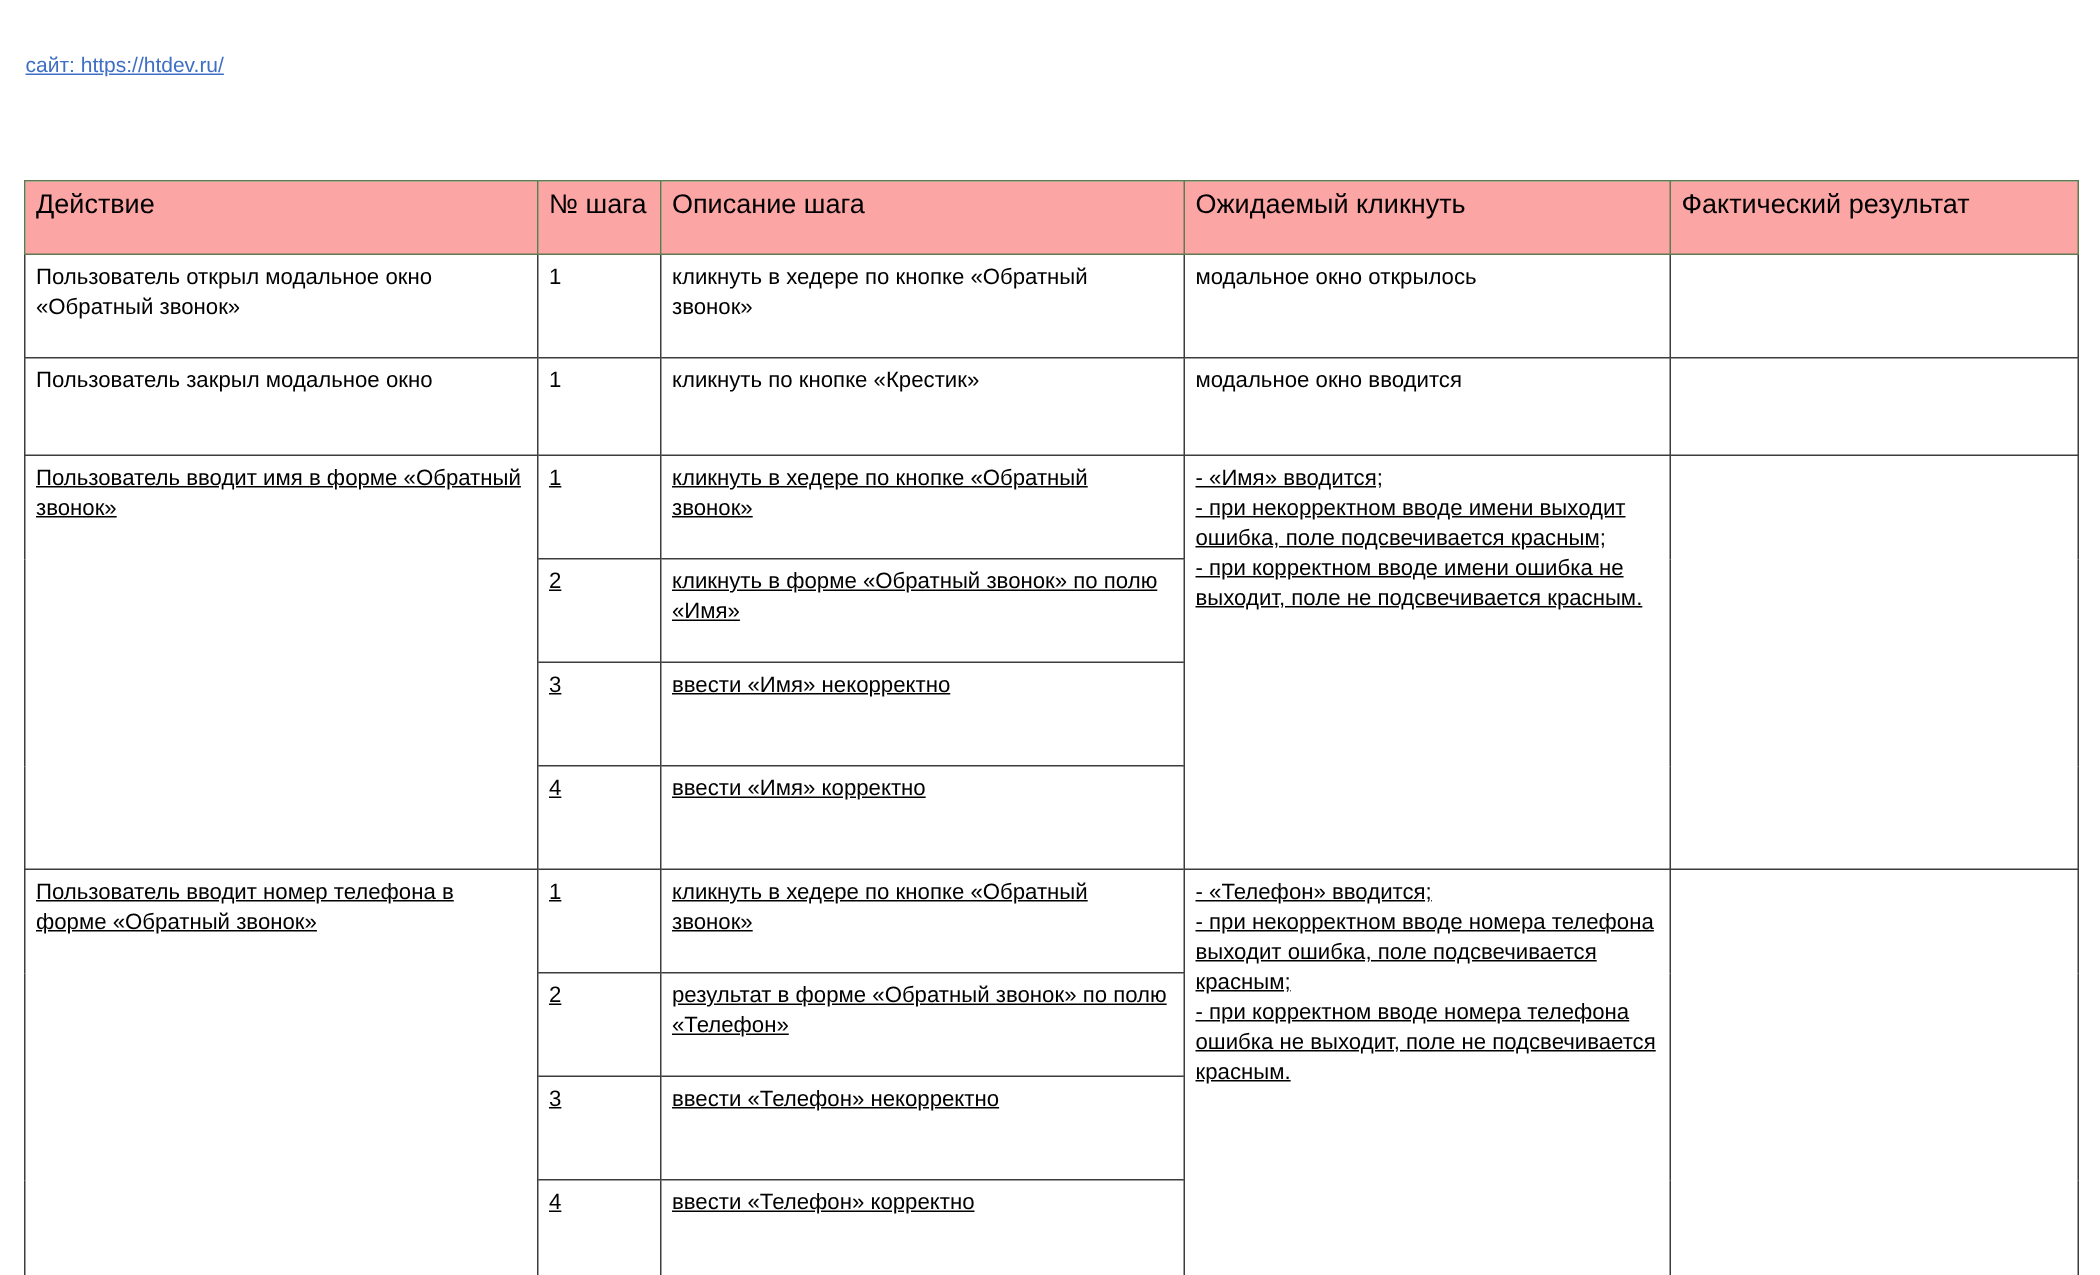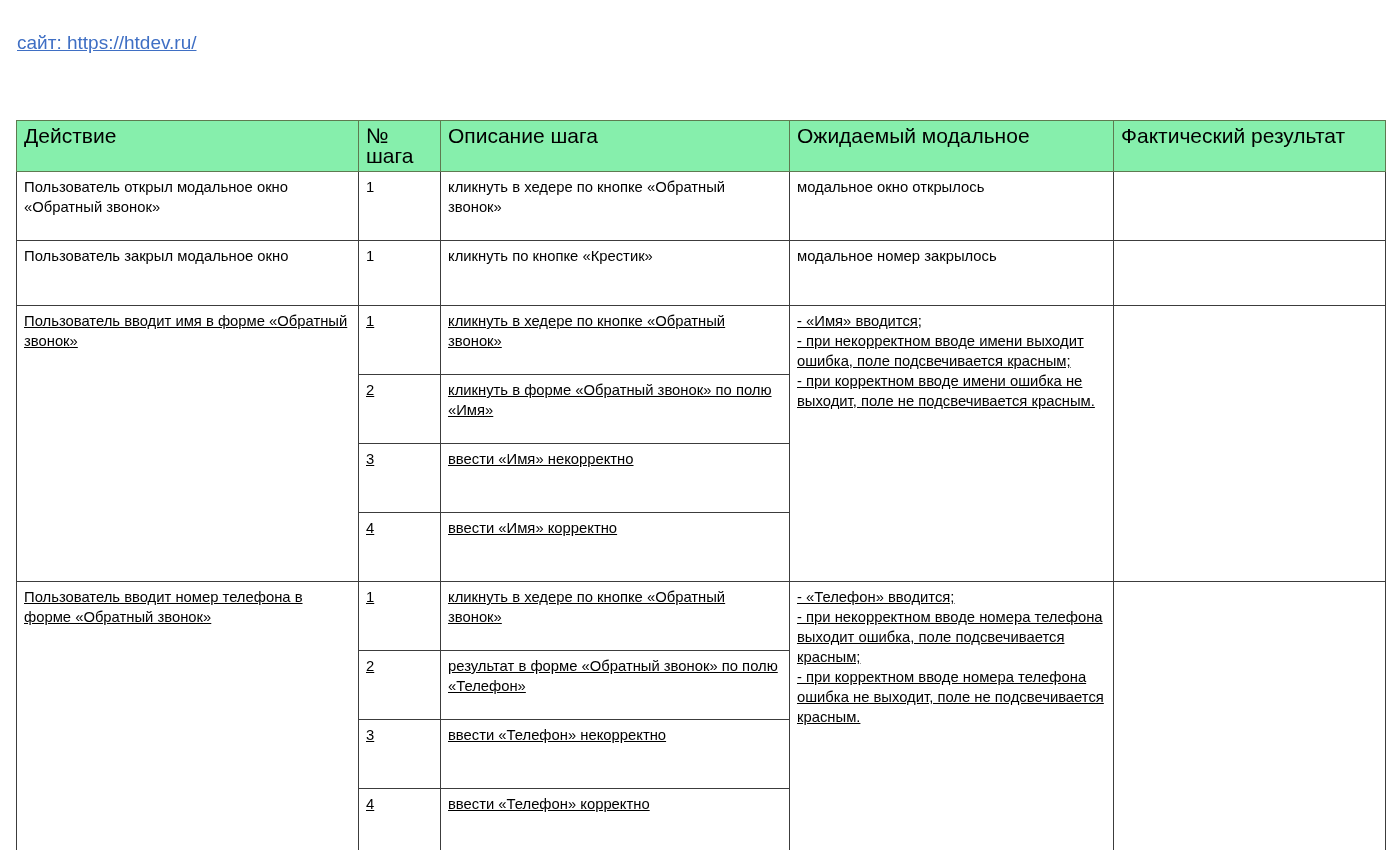--- a/index.html
+++ b/index.html
@@ -18,21 +18,21 @@
     position: relative;
     width: 1400px;
     height: 850px;
     box-sizing: border-box;
     padding: 0;
   }
   .site-link {
     position: absolute;
     left: 17px;
     top: 34px;
-    font-size: 19px;
+    font-size: 14px;
     line-height: 18px;
     color: #3f6fc4;
     text-decoration: underline;
     cursor: pointer;
     white-space: nowrap;
   }
   .doc-title {
     position: absolute;
     left: 17px;
     top: 78px;
@@ -58,24 +58,24 @@
   table.tc td, table.tc th {
     border: 1px solid #3c3c3c;
     vertical-align: top;
     padding: 5px 7px 5px 7px;
     text-align: left;
     font-weight: normal;
     word-wrap: break-word;
     overflow-wrap: break-word;
   }
   thead th {
-    background: #86efac;
+    background: #fca5a5;
     border-color: #5e7a50 !important;
     height: 38px;
-    font-size: 21px;
+    font-size: 18px;
     padding-top: 9px;
   }
   
   col.c1 { width: 342px; }
   col.c2 { width: 82px; }
   col.c3 { width: 349px; }
   col.c4 { width: 324px; }
   col.c5 { width: 272px; }
 
   .r-open td     { height: 58px; margin-top: 14px; }
@@ -102,21 +102,21 @@
           <col class="c2">
           <col class="c3">
           <col class="c4">
           <col class="c5">
       </colgroup>
       <thead>
         <tr>
           <th>Действие</th>
           <th>№ шага</th>
           <th>Описание шага</th>
-          <th>Ожидаемый модальное</th>
+          <th>Ожидаемый кликнуть</th>
           <th>Фактический результат</th>
         </tr>
       </thead>
 
       <tbody>
 
         <tr class="r-open">
           <td rowspan="1">
               <span class="cell-text">Пользователь открыл модальное окно «Обратный звонок»</span>
             </td>
@@ -138,21 +138,21 @@
           <td rowspan="1">
               <span class="cell-text">Пользователь закрыл модальное окно</span>
             </td>
           <td class="num">
               <span class="cell-text">1</span>
             </td>
           <td>
               <span class="cell-text">кликнуть по кнопке «Крестик»</span>
             </td>
           <td rowspan="1">
-              <span class="cell-text">модальное номер закрылось</span>
+              <span class="cell-text">модальное окно вводится</span>
             </td>
           <td rowspan="1">
               <span class="cell-text"></span>
             </td>
         </tr>
 
         <tr class="grp">
           <td rowspan="4">
               <span class="cell-text">Пользователь вводит имя в форме «Обратный звонок»</span>
             </td>

